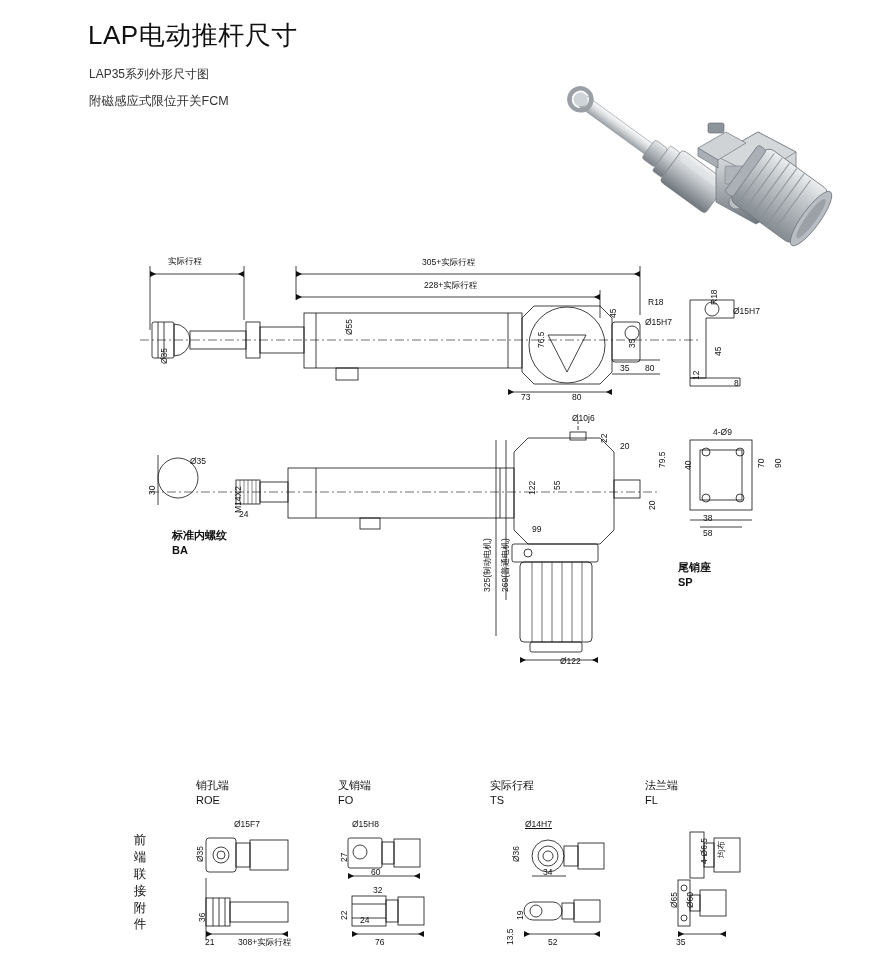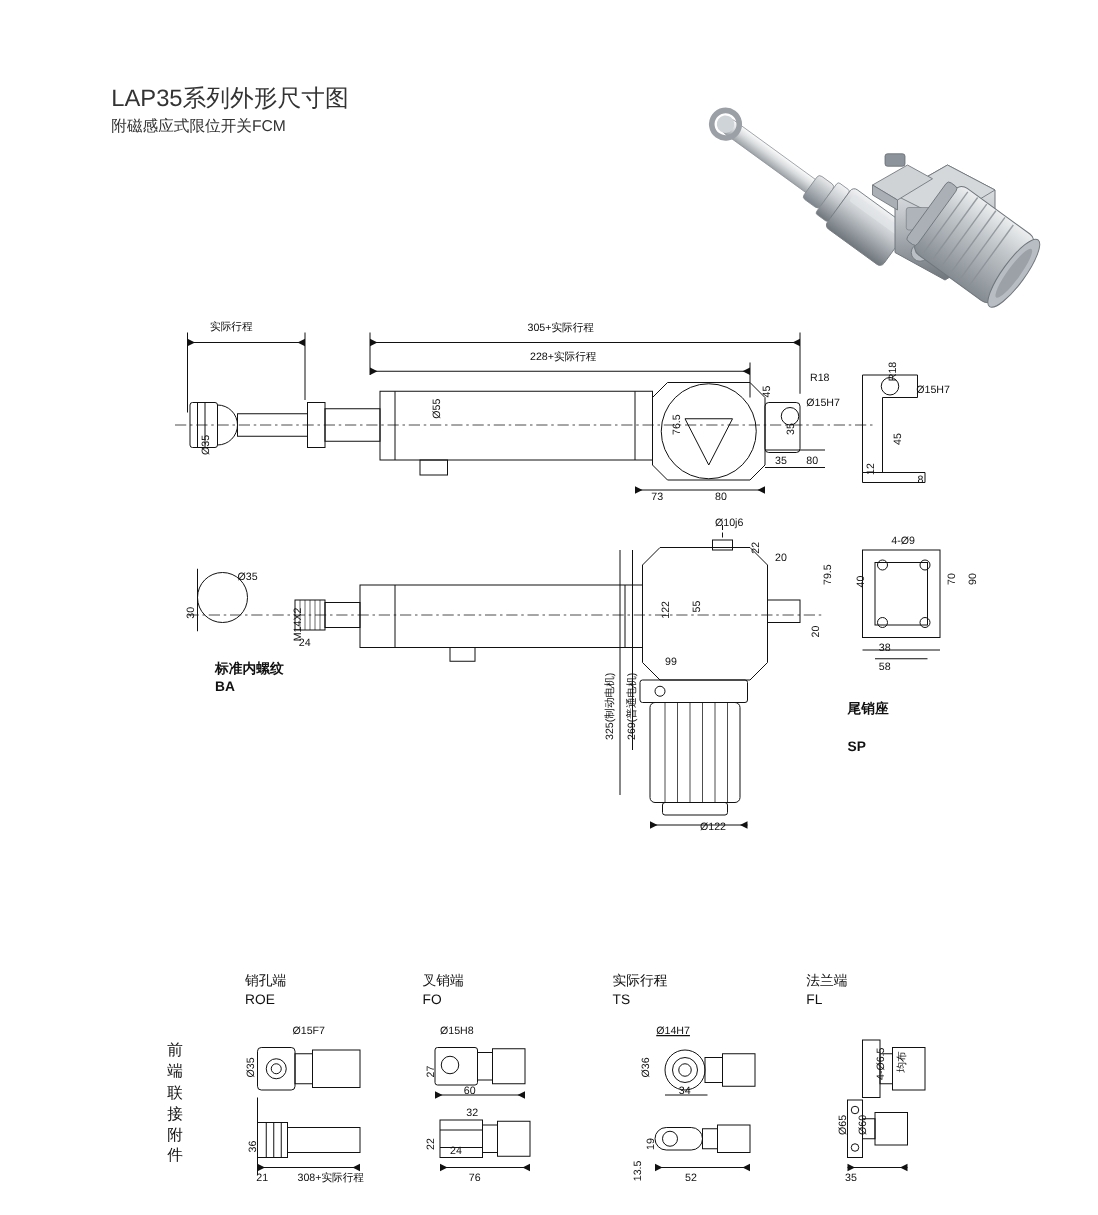--- a/index.html
+++ b/index.html
@@ -27,21 +27,21 @@
     top: 18px;
     font-size: 26px;
     font-weight: 500;
     letter-spacing: 0.5px;
     color: #111;
   }
   .subtitle1 {
     position: absolute;
     left: 89px;
     top: 66px;
-    font-size: 19px;
+    font-size: 12px;
     color: #333;
   }
   .subtitle2 {
     position: absolute;
     left: 89px;
     top: 93px;
     font-size: 12.5px;
     color: #333;
   }
   
@@ -84,20 +84,21 @@
     line-height: 1.35;
     color: #111;
     white-space: nowrap;
   }
 </style>
 </head>
 <body>
 
 <div class="page">
 
+  <div class="title">LAP电动推杆尺寸</div>
   <div class="subtitle1">LAP35系列外形尺寸图</div>
   <div class="subtitle2">附磁感应式限位开关FCM</div>
 
   <div class="photo">
     <svg width="320" height="190" viewBox="0 0 320 190">
       <defs>
         <linearGradient id="steel" x1="0" y1="0" x2="0" y2="1">
           <stop offset="0%" stop-color="#f2f3f4"></stop>
           <stop offset="40%" stop-color="#c7cbcf"></stop>
           <stop offset="70%" stop-color="#9aa0a6"></stop>
@@ -329,21 +330,21 @@
     <div class="lbl" style="left:703px; top:514px;">38</div>
     <div class="lbl" style="left:703px; top:529px;">58</div>
   </div>
 
   <div class="grp-title" style="left:172px; top:528px; width:90px;">
     <div style="font-weight:bold;">标准内螺纹</div>
     <div style="font-weight:bold;">BA</div>
   </div>
   <div class="grp-title" style="left:678px; top:560px; width:90px;">
     <div style="font-weight:bold;">尾销座</div>
-    <div style="font-weight:bold;margin-top:16px;">SP</div>
+    <div style="font-weight:bold;">SP</div>
   </div>
 
   <div class="vlabelcol" style="left:132px; top:832px;">
     <div>前</div>
     <div>端</div>
     <div>联</div>
     <div>接</div>
     <div>附</div>
     <div>件</div>
   </div>

